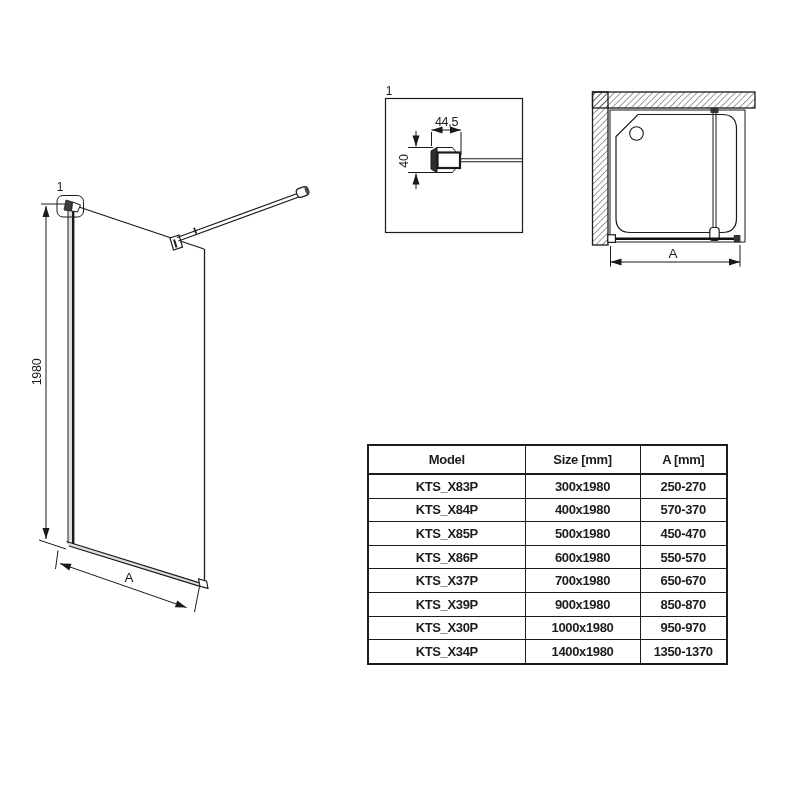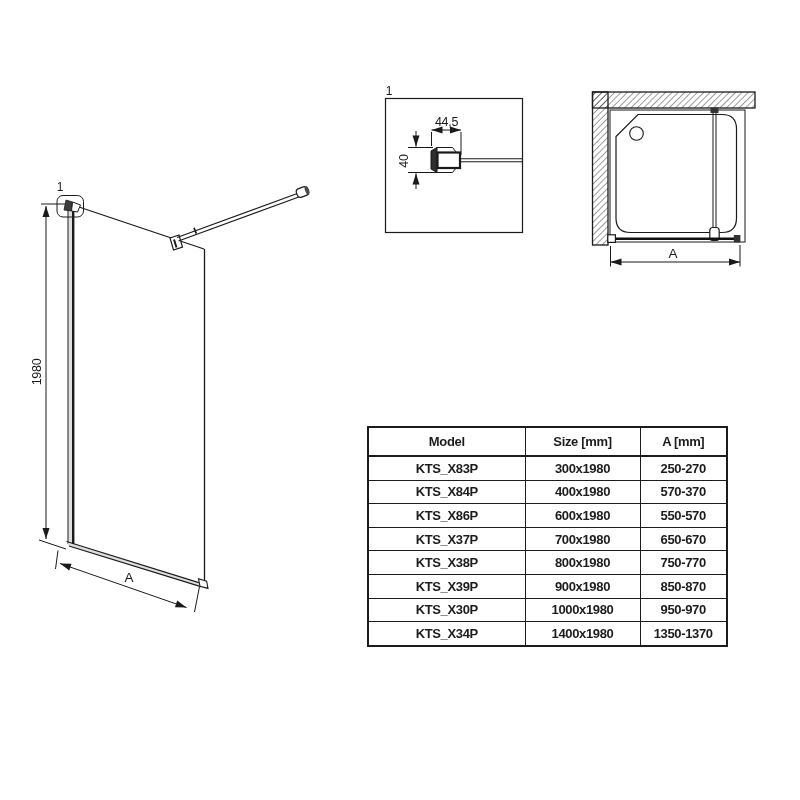--- a/index.html
+++ b/index.html
@@ -11,21 +11,21 @@
   svg { display:block; }
   svg text {
     font-family:"Liberation Sans", sans-serif;
     fill:#1a1a1a;
   }
   .dim-label   { font-size:12.5px; letter-spacing:-0.3px; }
   .dim-label-lg{ font-size:13.5px; }
   .callout-num { font-size:12px; }
 
   
-  .spec-table-wrap { left:367px; top:426px; }
+  .spec-table-wrap { left:367px; top:444px; }
   table.spec {
     border-collapse:collapse; table-layout:fixed; width:359px;
     font-size:13px; font-weight:bold; letter-spacing:-0.35px;
     color:#1c1c1c; background:#fff;
   }
   table.spec th, table.spec td {
     border:1.5px solid #1c1c1c;
     text-align:center; vertical-align:middle;
     padding:0; overflow:hidden; white-space:nowrap;
   }
@@ -194,35 +194,35 @@
           <td>KTS_X83P</td>
           <td>300x1980</td>
           <td>250-270</td>
         </tr>
         <tr>
           <td>KTS_X84P</td>
           <td>400x1980</td>
           <td>570-370</td>
         </tr>
         <tr>
+          <td>KTS_X85P</td>
+          <td>500x1980</td>
+          <td>450-470</td>
+        </tr>
+        <tr>
           <td>KTS_X86P</td>
           <td>600x1980</td>
           <td>550-570</td>
         </tr>
         <tr>
           <td>KTS_X37P</td>
           <td>700x1980</td>
           <td>650-670</td>
         </tr>
         <tr>
-          <td>KTS_X38P</td>
-          <td>800x1980</td>
-          <td>750-770</td>
-        </tr>
-        <tr>
           <td>KTS_X39P</td>
           <td>900x1980</td>
           <td>850-870</td>
         </tr>
         <tr>
           <td>KTS_X30P</td>
           <td>1000x1980</td>
           <td>950-970</td>
         </tr>
         <tr>

